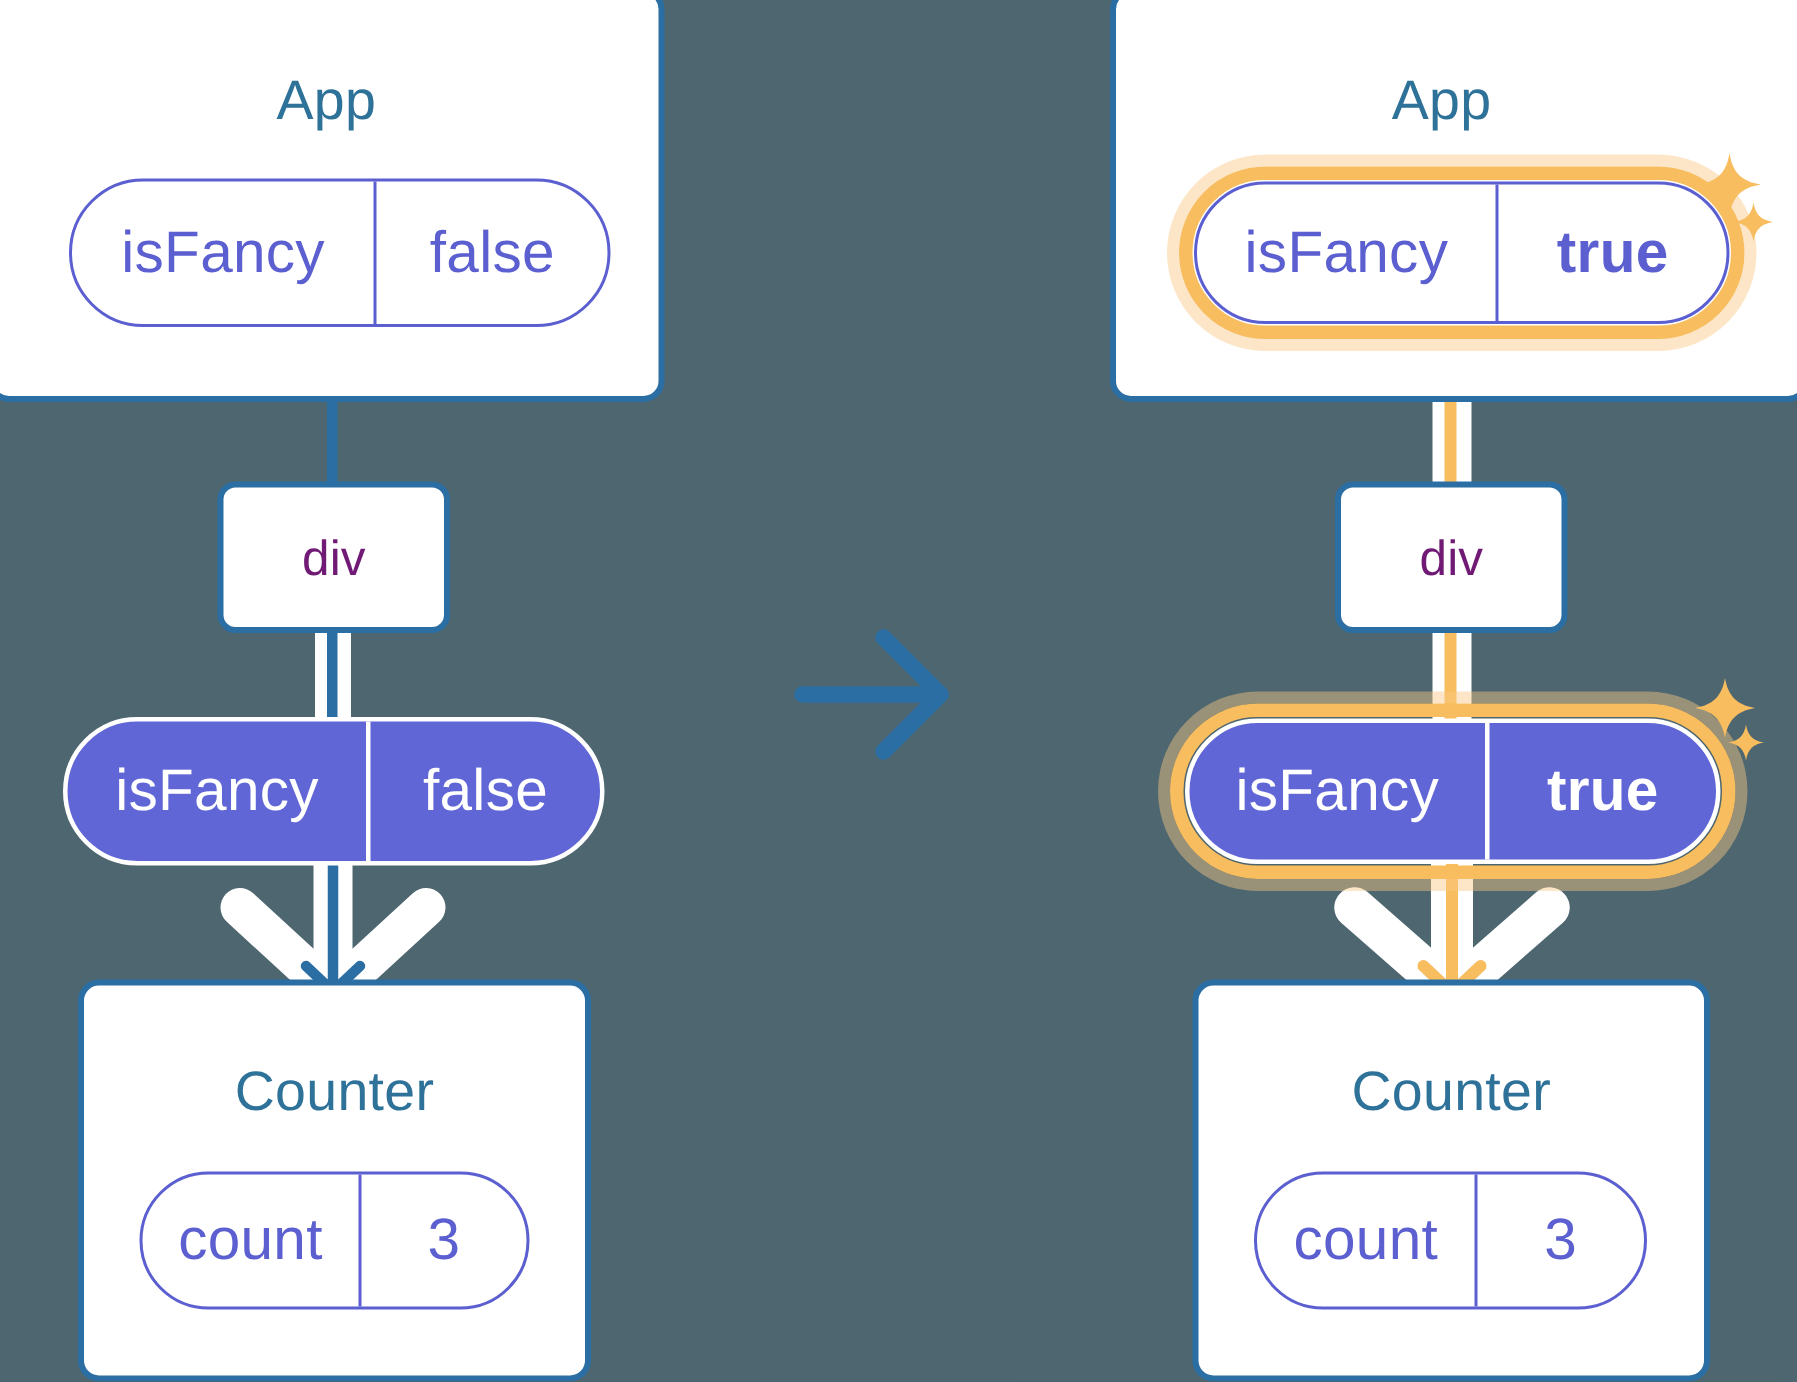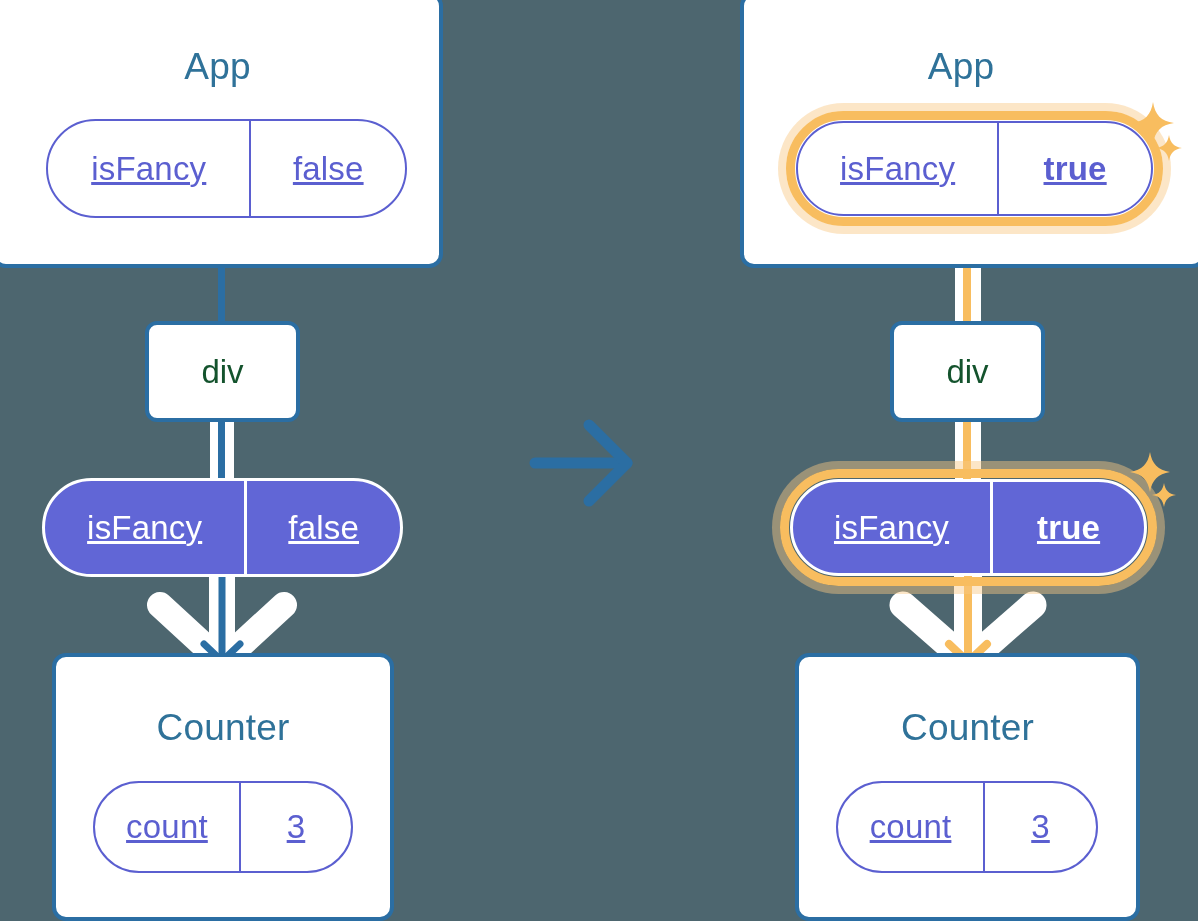--- a/index.html
+++ b/index.html
@@ -48,21 +48,21 @@
   
   .divbox {
     position: absolute;
     background: #ffffff;
     border: 4px solid #2b6ea3;
     border-radius: 12px;
     box-sizing: border-box;
     display: flex;
     align-items: center;
     justify-content: center;
-    color: #14532d;
+    color: #701a75;
     font-size: 33px;
     z-index: 8;
   }
 
   
   .pill {
     position: absolute;
     box-sizing: border-box;
     display: flex;
     align-items: stretch;
@@ -98,24 +98,23 @@
     display: flex;
     align-items: center;
     justify-content: center;
     box-sizing: border-box;
   }
   .pill-key { flex: 0 0 57%; }
   .pill-val { flex: 1 1 auto; }
 
   .pill .pill-key,
   .pill .pill-val {
-    font-size: 33px;
+    font-size: 39px;
     font-weight: 400;
     letter-spacing: 0.2px;
-    text-decoration: underline;
   }
   .bold-val .pill-val { font-weight: 700; }
 
   
   .ring {
     position: absolute;
     border-radius: 999px;
     border: 9px solid #f8bd5f;
     box-sizing: border-box;
     box-shadow: 0 0 0 8px rgba(249,200,130,0.45);

